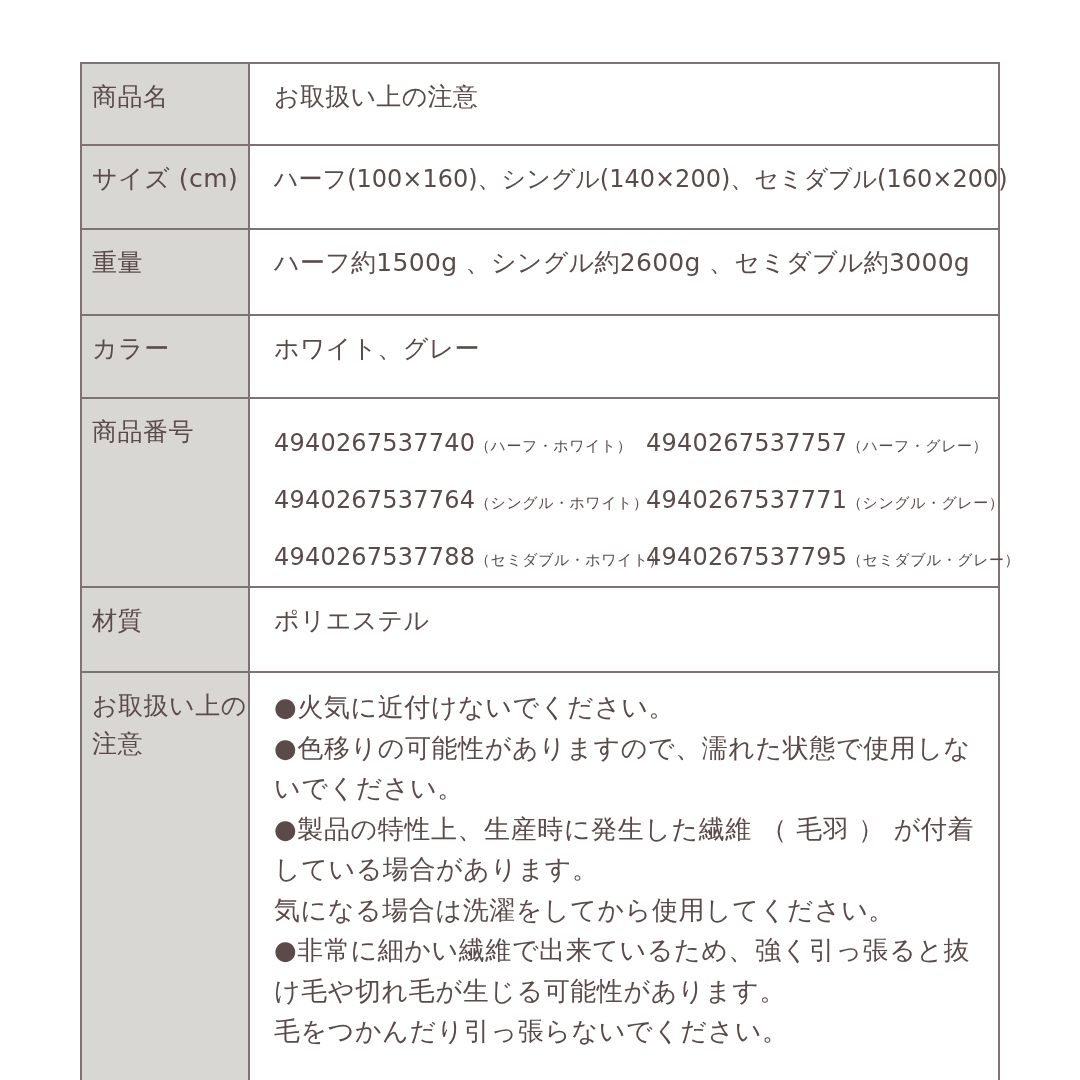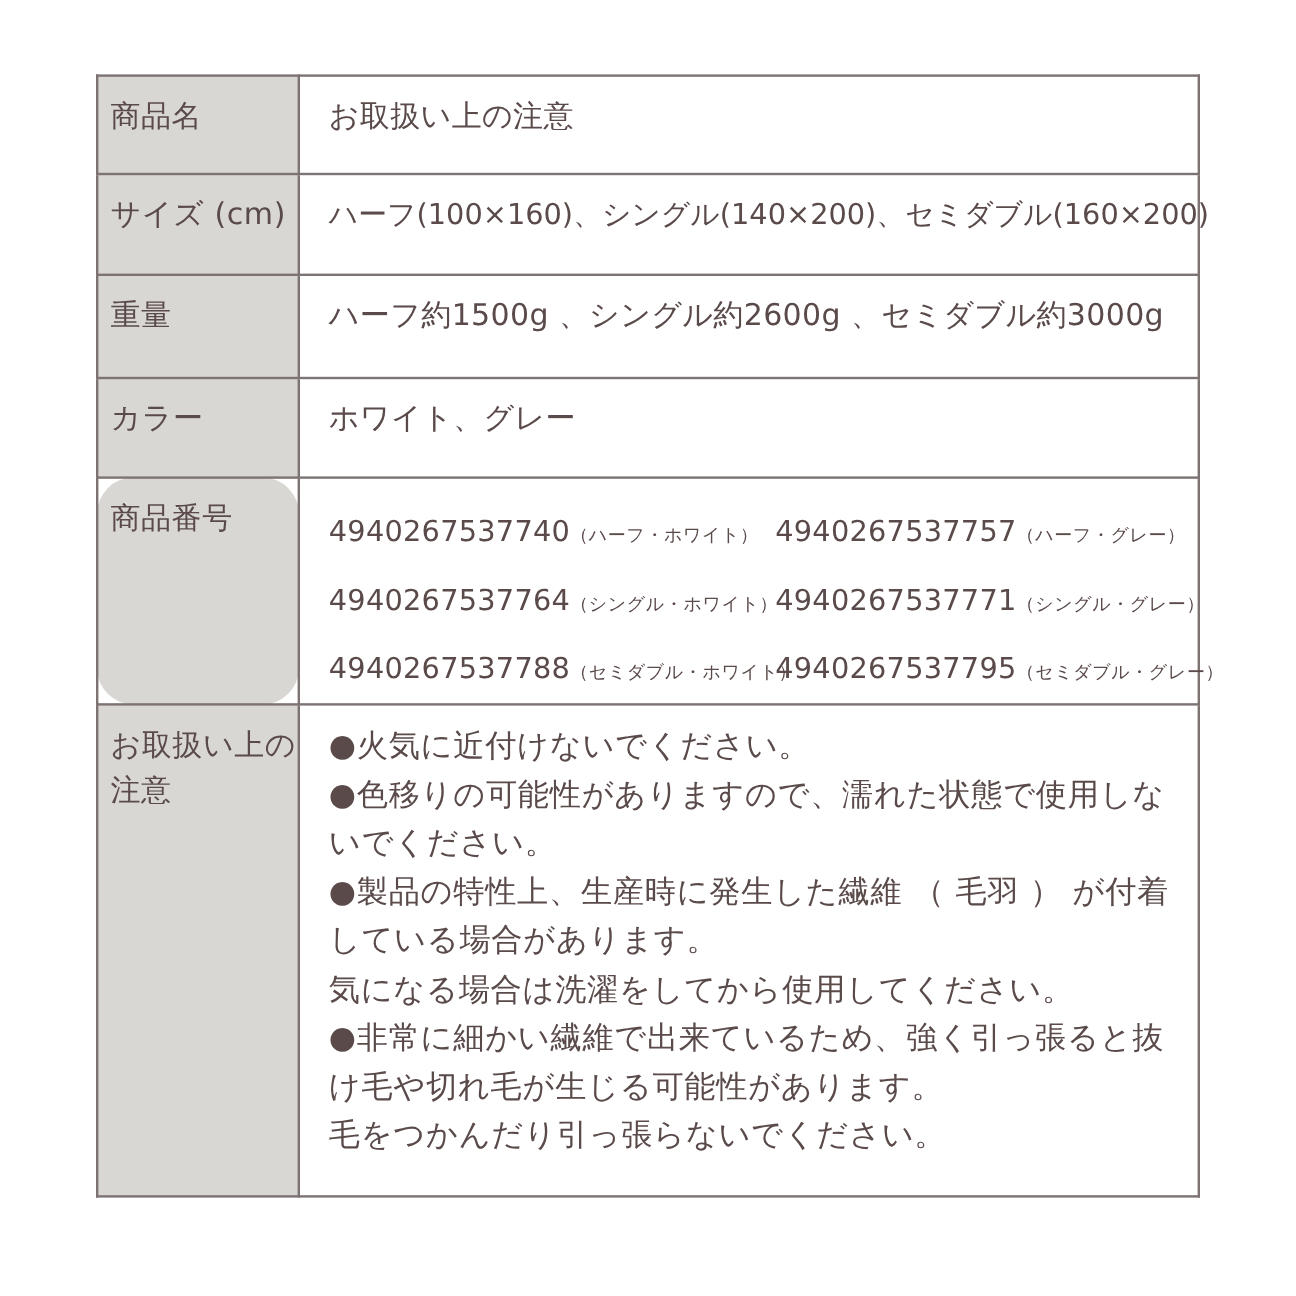--- a/index.html
+++ b/index.html
@@ -41,21 +41,21 @@
       font-size: 25px;
       line-height: 38px;
       padding: 14px 0 0 24px !important;
       letter-spacing: 0.3px;
       white-space: nowrap;
     }
     .row-name td { height: 66px; }
     .row-size td { height: 68px; }
     .row-weight td { height: 70px; }
     .row-color td { height: 67px; margin-left: 18px; }
-    .row-code td { height: 150px; border-radius: 30px; }
+    .row-code td { height: 150px; }
     .row-material td { height: 69px; }
     .row-origin td { height: 66px; }
     .row-care td { height: 394px; }
 
     .size-text { font-size: 24px; letter-spacing: 0px; }
 
     .code-grid {
       display: grid;
       grid-template-columns: 372px 360px;
       row-gap: 2px;
@@ -122,20 +122,24 @@
         </div>
         <div class="code-item">
           <span class="code-num">4940267537788</span><span class="code-variant">（セミダブル・ホワイト）</span>
         </div>
         <div class="code-item">
           <span class="code-num">4940267537795</span><span class="code-variant">（セミダブル・グレー）</span>
         </div>
       </div>
     </td>
   </tr>
+  <tr class="row-material">
+    <td class="label-cell">材質</td>
+    <td class="value-cell">ポリエステル</td>
+  </tr>
   <tr class="row-care">
     <td class="label-cell">お取扱い上の注意</td>
     <td class="value-cell care-cell">
       <span class="care-line">●火気に近付けないでください。</span>
       <span class="care-line">●色移りの可能性がありますので、濡れた状態で使用しないでください。</span>
       <span class="care-line">●製品の特性上、生産時に発生した繊維 （ 毛羽 ） が付着している場合があります。</span>
       <span class="care-line">気になる場合は洗濯をしてから使用してください。</span>
       <span class="care-line">●非常に細かい繊維で出来ているため、強く引っ張ると抜け毛や切れ毛が生じる可能性があります。</span>
       <span class="care-line">毛をつかんだり引っ張らないでください。</span>
     </td>

